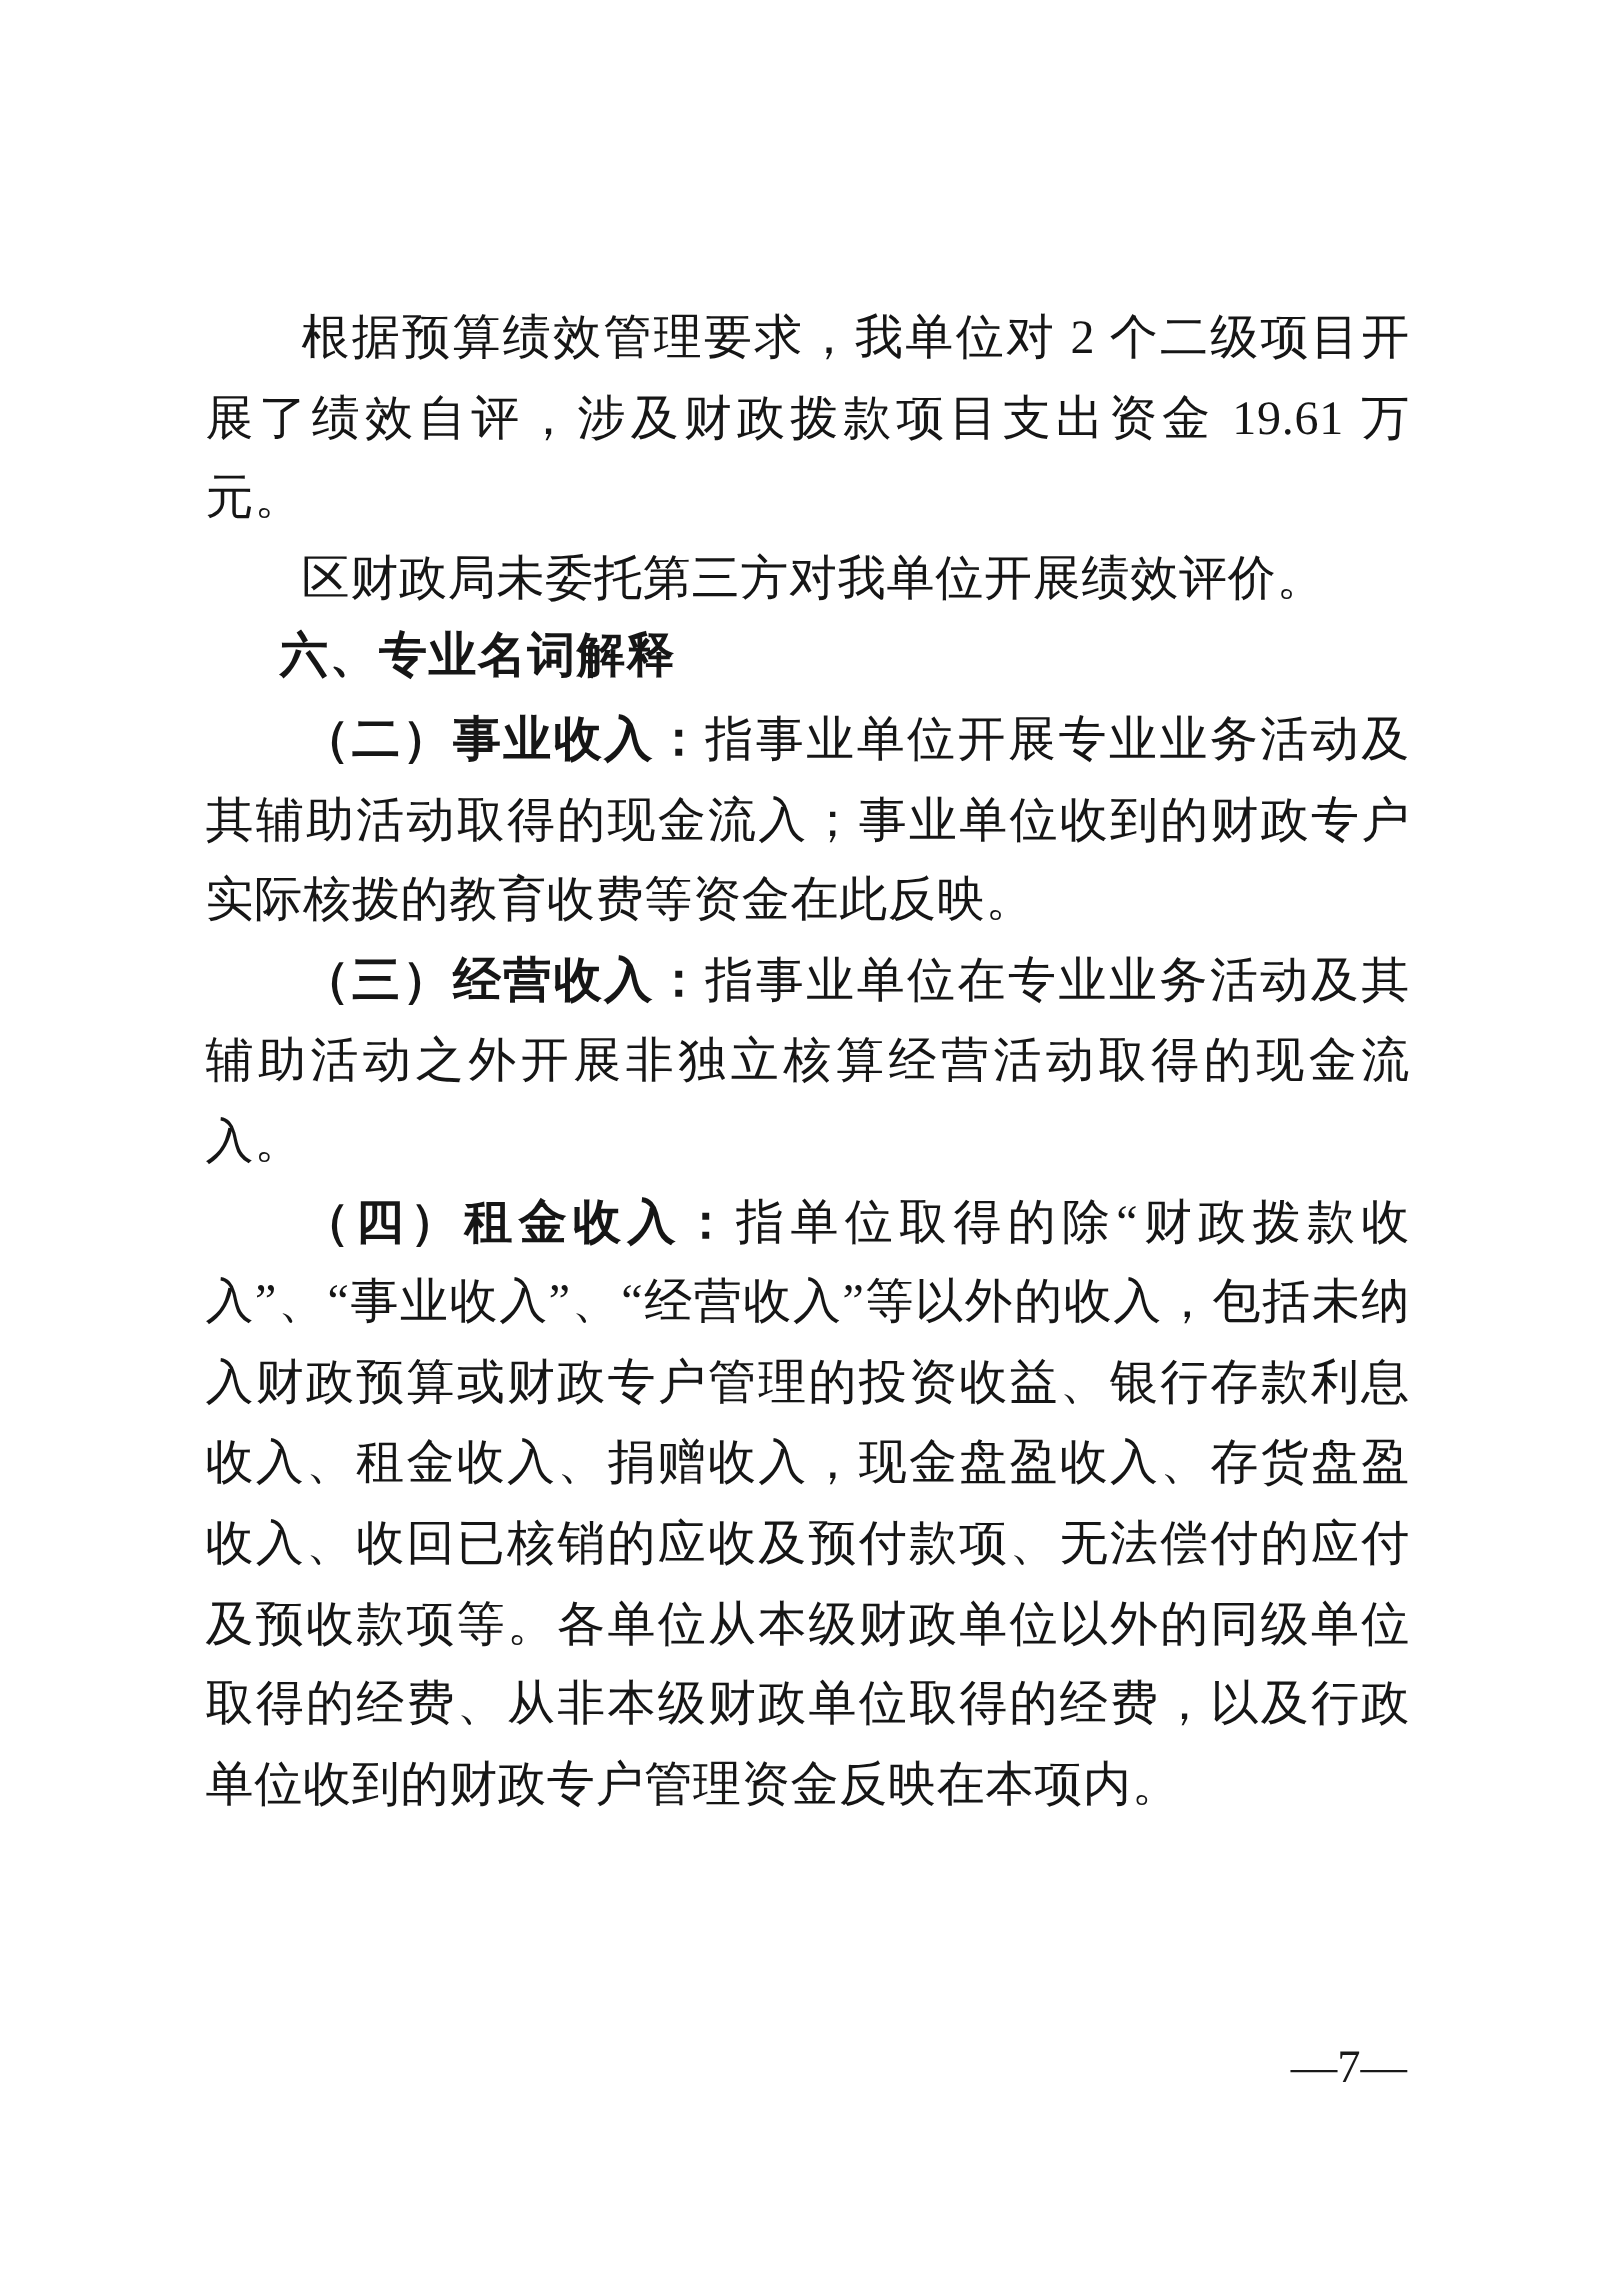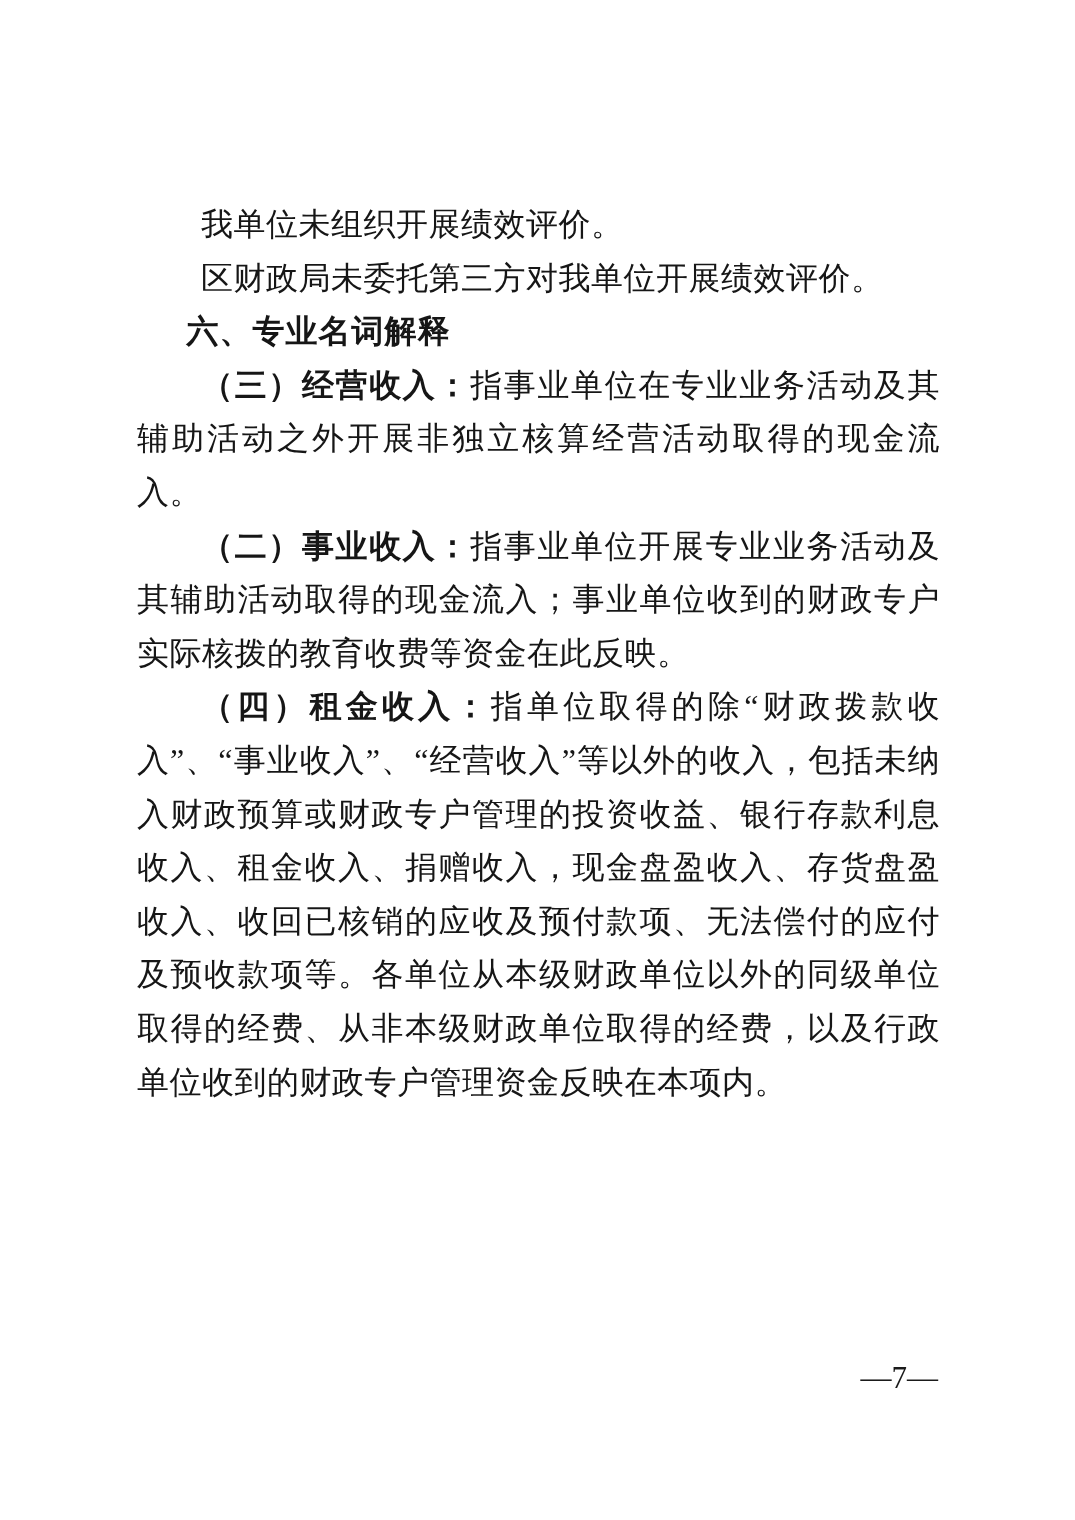--- a/index.html
+++ b/index.html
@@ -39,21 +39,21 @@
     text-indent: 2em;
     font-weight: 400;
   }
   .sub-heading {
     text-indent: 1.2em;
     font-weight: 700;
   }
   .section-title {
     text-indent: 1.55em;
     font-weight: 700;
-    font-family: Liberation Serif, serif;
+    font-family: Liberation Mono, monospace;
     letter-spacing: 1px;
   }
   .def-label {
     font-weight: 700;
   }
   .page-number {
     position: absolute;
     top: 1358px;
     right: 137px;
     font-size: 31px;
@@ -62,32 +62,32 @@
     color: #1a1a1a;
     text-align: right;
   }
 </style>
 </head>
 <body>
 
 <div class="page">
   <div class="doc-text">
 
+    <p class="para">根据预算绩效管理要求，我单位对 2 个二级项目开展了绩效自评，涉及财政拨款项目支出资金 19.61 万元。</p>
 
 
-    <p class="para">我单位未组织开展绩效评价。</p>
 
 
     <p class="para">区财政局未委托第三方对我单位开展绩效评价。</p>
 
     <p class="section-title">六、专业名词解释</p>
 
 
+    <p class="para"><span class="def-label">（二）事业收入：</span><span>指事业单位开展专业业务活动及其辅助活动取得的现金流入；事业单位收到的财政专户实际核拨的教育收费等资金在此反映。</span></p>
+
     <p class="para"><span class="def-label">（三）经营收入：</span><span>指事业单位在专业业务活动及其辅助活动之外开展非独立核算经营活动取得的现金流入。</span></p>
-
-    <p class="para"><span class="def-label">（二）事业收入：</span><span>指事业单位开展专业业务活动及其辅助活动取得的现金流入；事业单位收到的财政专户实际核拨的教育收费等资金在此反映。</span></p>
 
     <p class="para"><span class="def-label">（四）租金收入：</span><span>指单位取得的除“财政拨款收入”、“事业收入”、“经营收入”等以外的收入，包括未纳入财政预算或财政专户管理的投资收益、银行存款利息收入、租金收入、捐赠收入，现金盘盈收入、存货盘盈收入、收回已核销的应收及预付款项、无法偿付的应付及预收款项等。各单位从本级财政单位以外的同级单位取得的经费、从非本级财政单位取得的经费，以及行政单位收到的财政专户管理资金反映在本项内。</span></p>
 
   </div>
 
   <div class="page-number">—7—</div>
 </div>
 
 </body></html>

